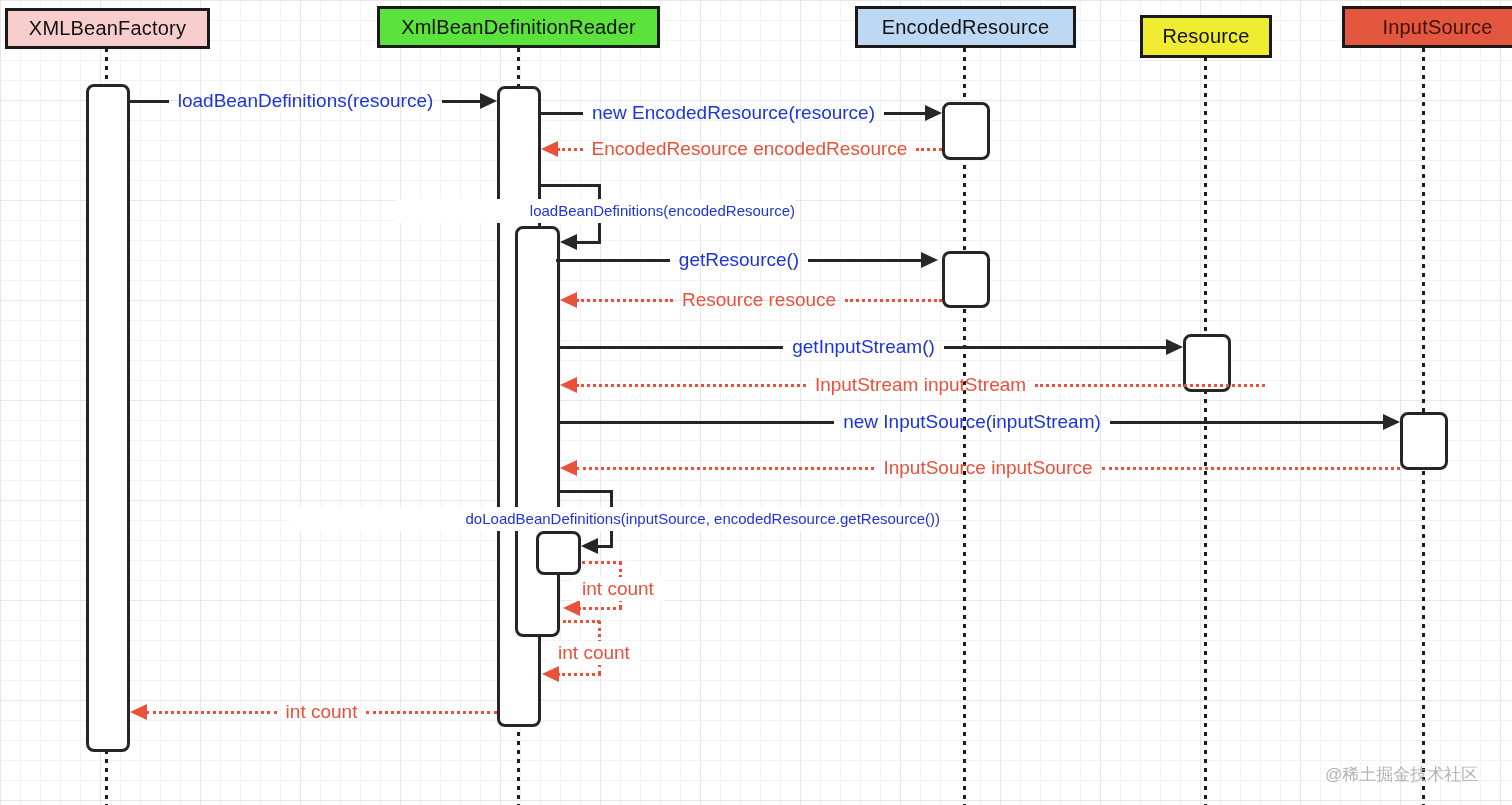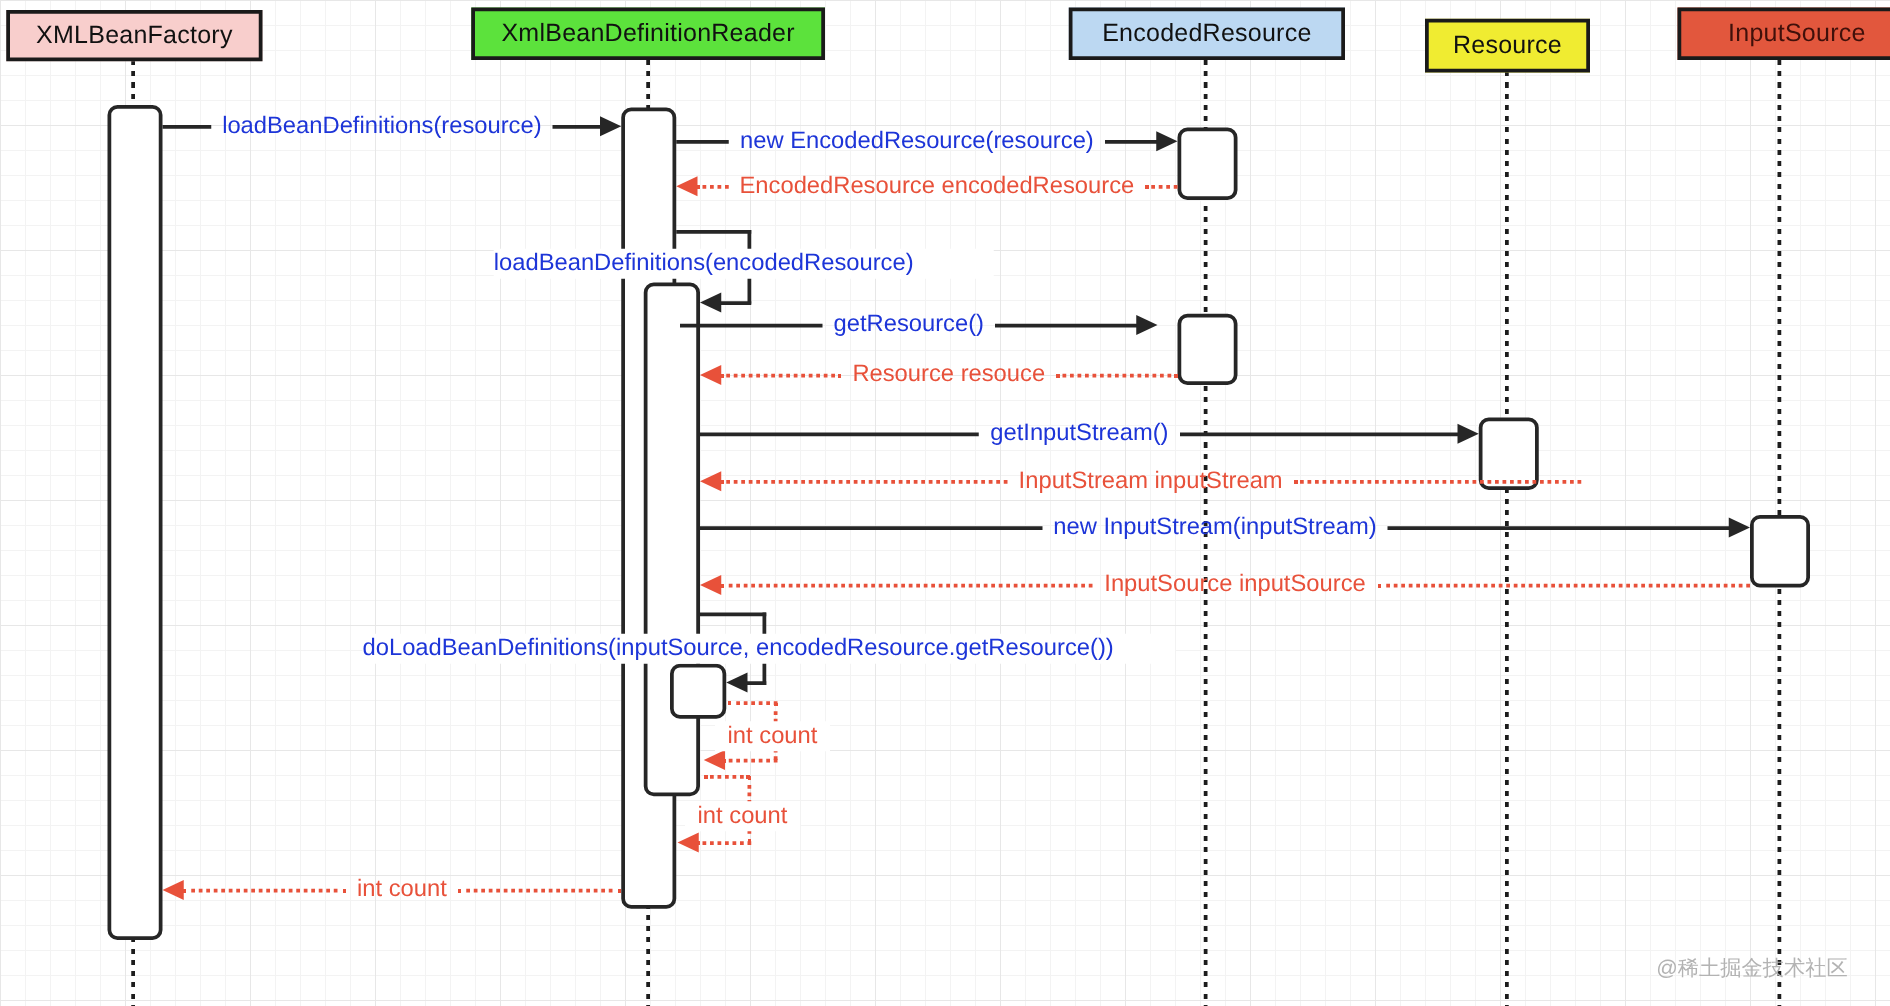--- a/index.html
+++ b/index.html
@@ -38,21 +38,21 @@
   .lbl.blue{color:#1d35d8;}
   .lbl.red{color:#e8513a;}
   .arr{flex:0 0 auto;width:0;height:0;border-top:8px solid transparent;border-bottom:8px solid transparent;}
   .arr.r{border-left:17px solid #262626;margin-left:-1px;}
   .arr.l{border-right:17px solid #262626;margin-right:-1px;}
   .msg.ret .arr.l{border-right-color:#e8513a;}
   
   .loop-tr{position:absolute;box-sizing:border-box;border-top:3px solid #262626;border-right:3px solid #262626;z-index:4;}
   .loop-seg{position:absolute;height:0;border-top:3px solid #262626;z-index:4;}
   .loop-arr-l{position:absolute;width:0;height:0;border-top:8px solid transparent;border-bottom:8px solid transparent;border-right:17px solid #262626;z-index:4;}
-  .loop-label{position:absolute;font-size:19px;font-weight:500;color:#1d35d8;text-align:left;white-space:nowrap;background:#ffffff;line-height:24px;height:24px;z-index:5;}
+  .loop-label{position:absolute;font-size:15px;font-weight:500;color:#1d35d8;text-align:right;white-space:nowrap;background:#ffffff;line-height:24px;height:24px;z-index:5;}
   
   .rdot-h{position:absolute;height:0;border-top:3px dotted #e8513a;z-index:4;}
   .rdot-v{position:absolute;width:0;border-left:3px dotted #e8513a;z-index:4;}
   .rdot-arr{position:absolute;width:0;height:0;border-top:8px solid transparent;border-bottom:8px solid transparent;border-right:17px solid #e8513a;z-index:4;}
   .rdot-label{position:absolute;font-size:19px;font-weight:500;color:#e8513a;text-align:center;white-space:nowrap;background:#ffffff;line-height:24px;height:24px;z-index:5;}
   .watermark{position:absolute;font-size:17px;color:#b3b3b3;z-index:6;white-space:nowrap;}
 </style>
 </head>
 <body>
 
@@ -91,21 +91,21 @@
     <i class="seg"></i>
     <span class="lbl red">EncodedResource encodedResource</span>
     <i class="seg"></i>
   </div>
 
   <div class="loop-tr" style="left:541px;top:184px;width:60px;height:59px;"></div>
   <div class="loop-seg" style="left:575px;top:241px;width:26px;"></div>
   <div class="loop-arr-l" style="left:560px;top:234px;"></div>
   <div class="loop-label" style="left:395px;top:199px;width:400px;">loadBeanDefinitions(encodedResource)</div>
 
-  <div class="msg" style="left:544px;top:248px;width:382px;text-align:right;">
+  <div class="msg" style="left:556px;top:248px;width:382px;text-align:right;">
     <i class="seg"></i>
     <span class="lbl blue">getResource()</span>
     <i class="seg"></i>
     <i class="arr r"></i>
   </div>
 
   <div class="msg ret" style="left:560px;top:288px;width:382px;">
     <i class="arr l"></i>
     <i class="seg"></i>
     <span class="lbl red">Resource resouce</span>
@@ -121,21 +121,21 @@
 
   <div class="msg ret" style="left:560px;top:373px;width:705px;">
     <i class="arr l"></i>
     <i class="seg"></i>
     <span class="lbl red">InputStream inputStream</span>
     <i class="seg"></i>
   </div>
 
   <div class="msg" style="left:560px;top:410px;width:840px;">
     <i class="seg"></i>
-    <span class="lbl blue">new InputStream(inputStream)</span>
+    <span class="lbl blue">new InputSource(inputStream)</span>
     <i class="seg"></i>
     <i class="arr r"></i>
   </div>
 
   <div class="msg ret" style="left:560px;top:456px;width:840px;text-align:center;">
     <i class="arr l"></i>
     <i class="seg"></i>
     <span class="lbl red">InputSource inputSource</span>
     <i class="seg"></i>
   </div>

